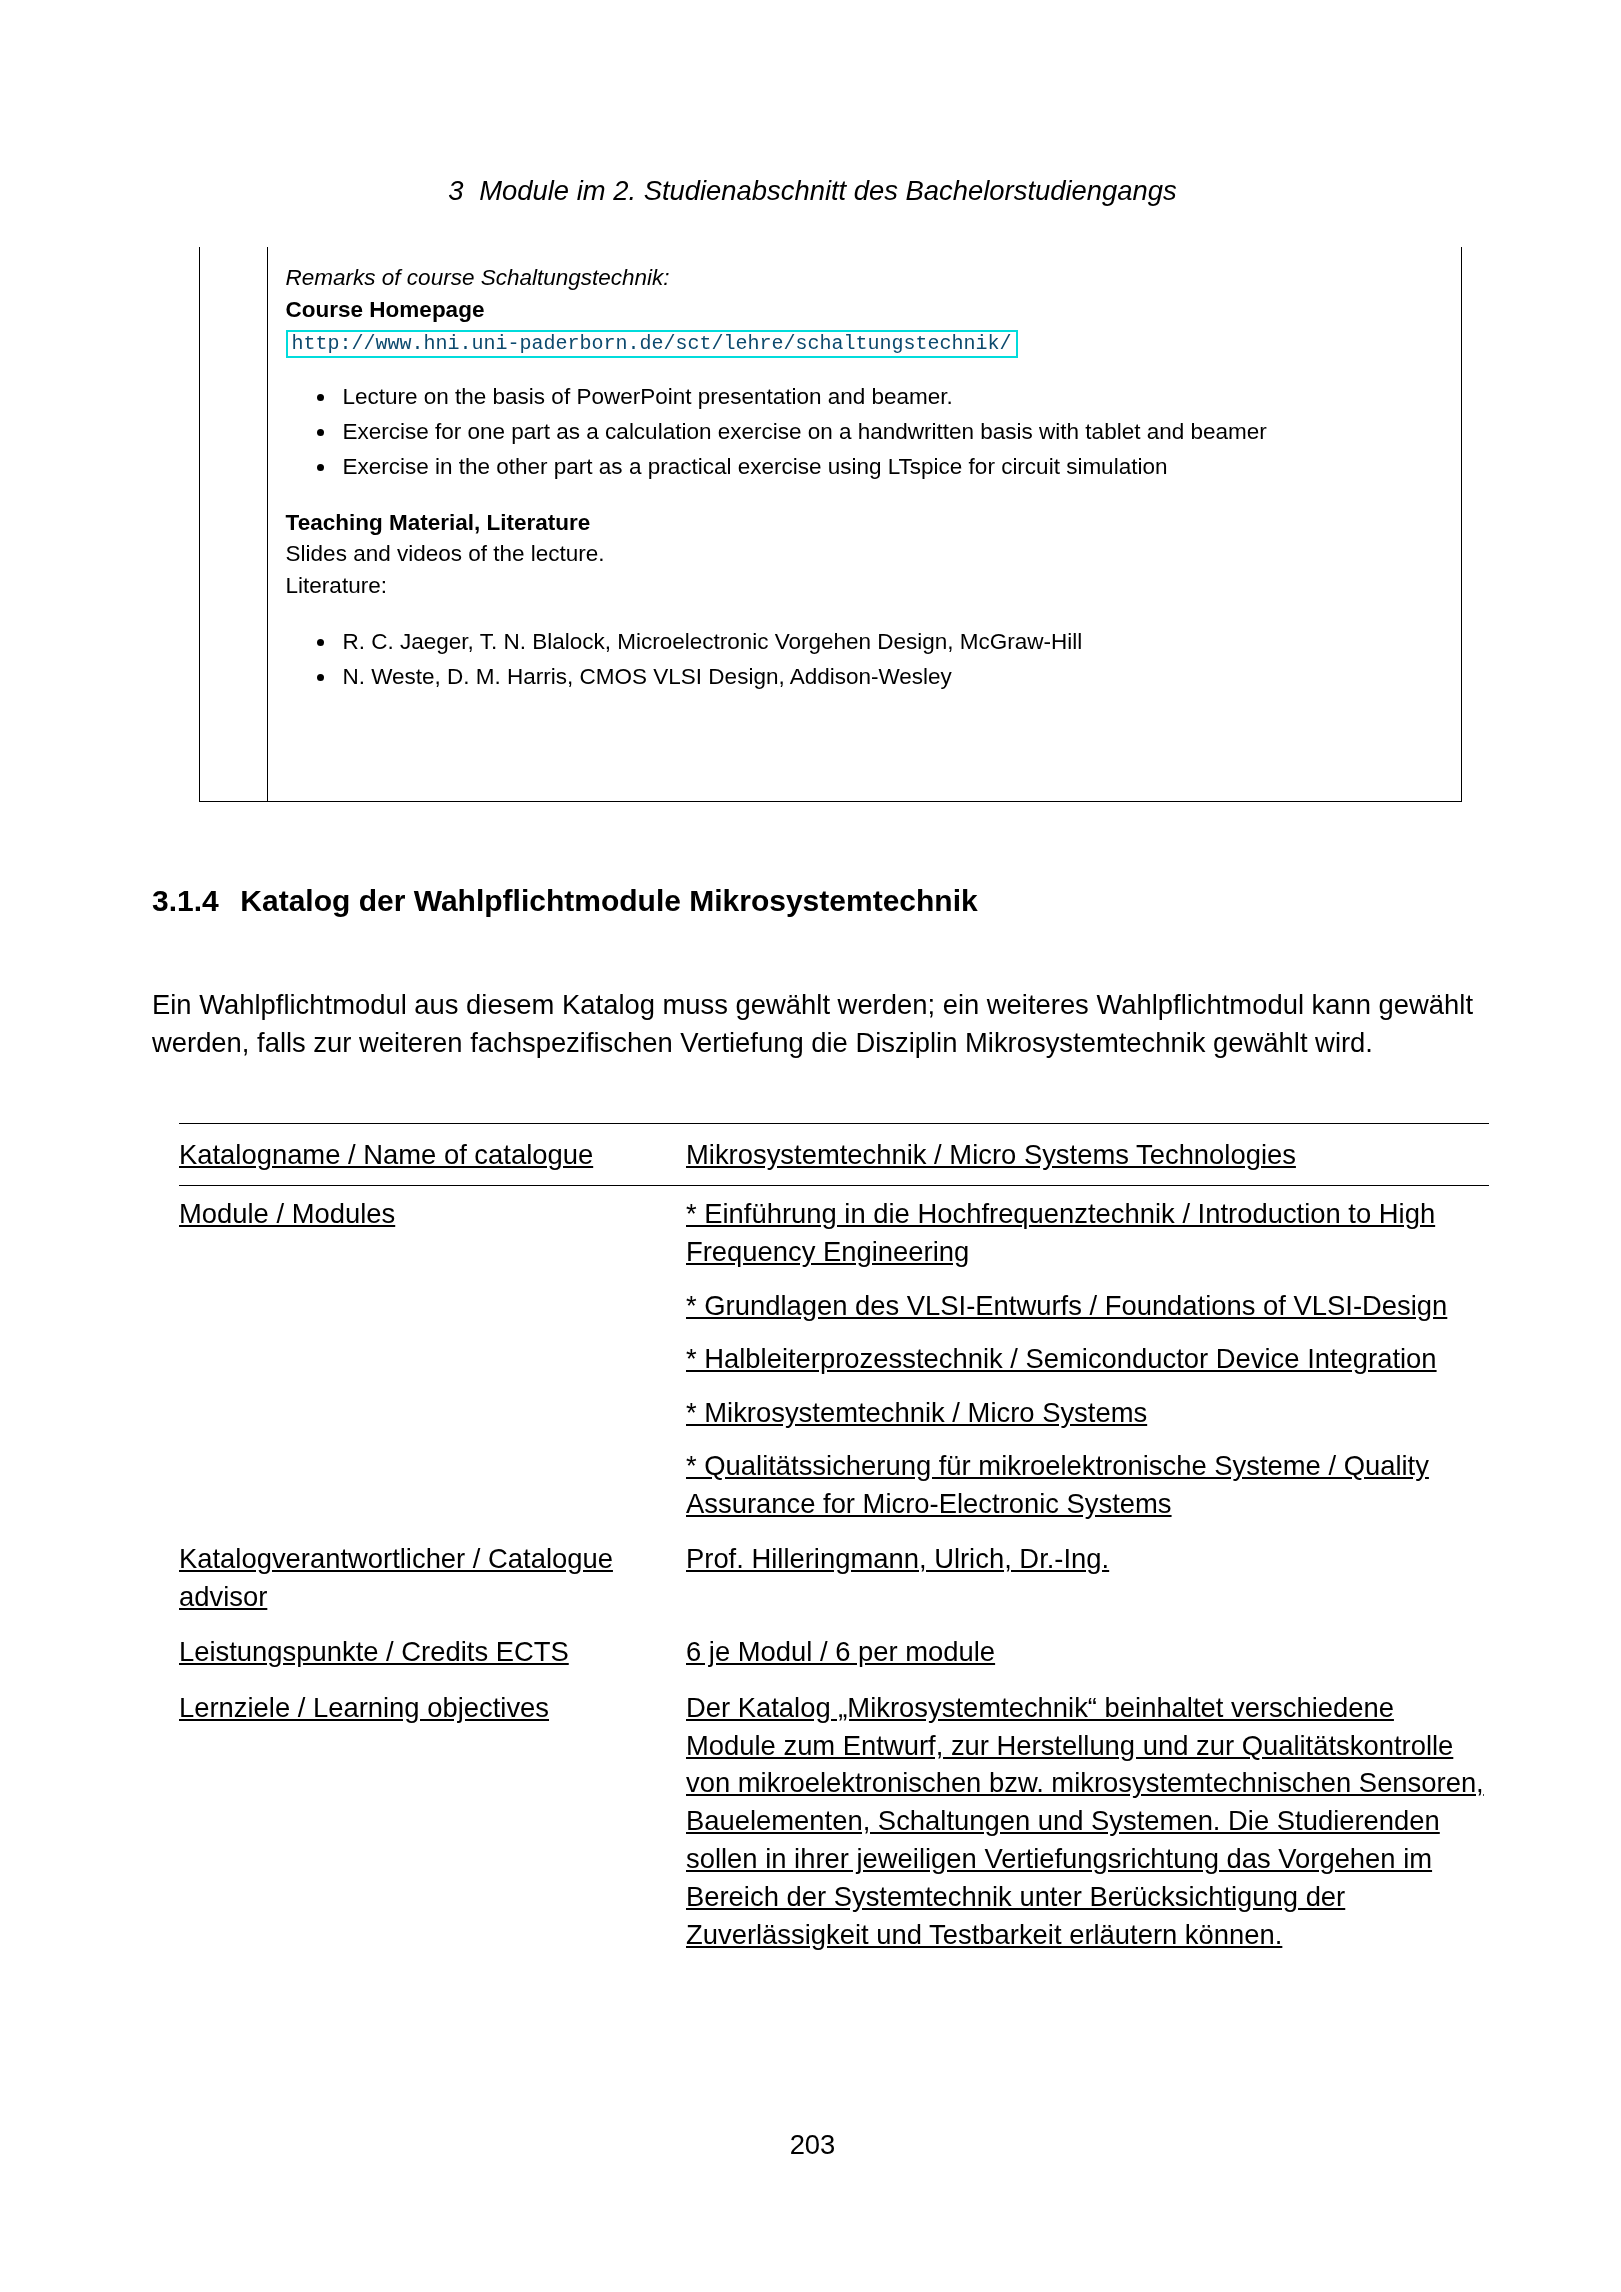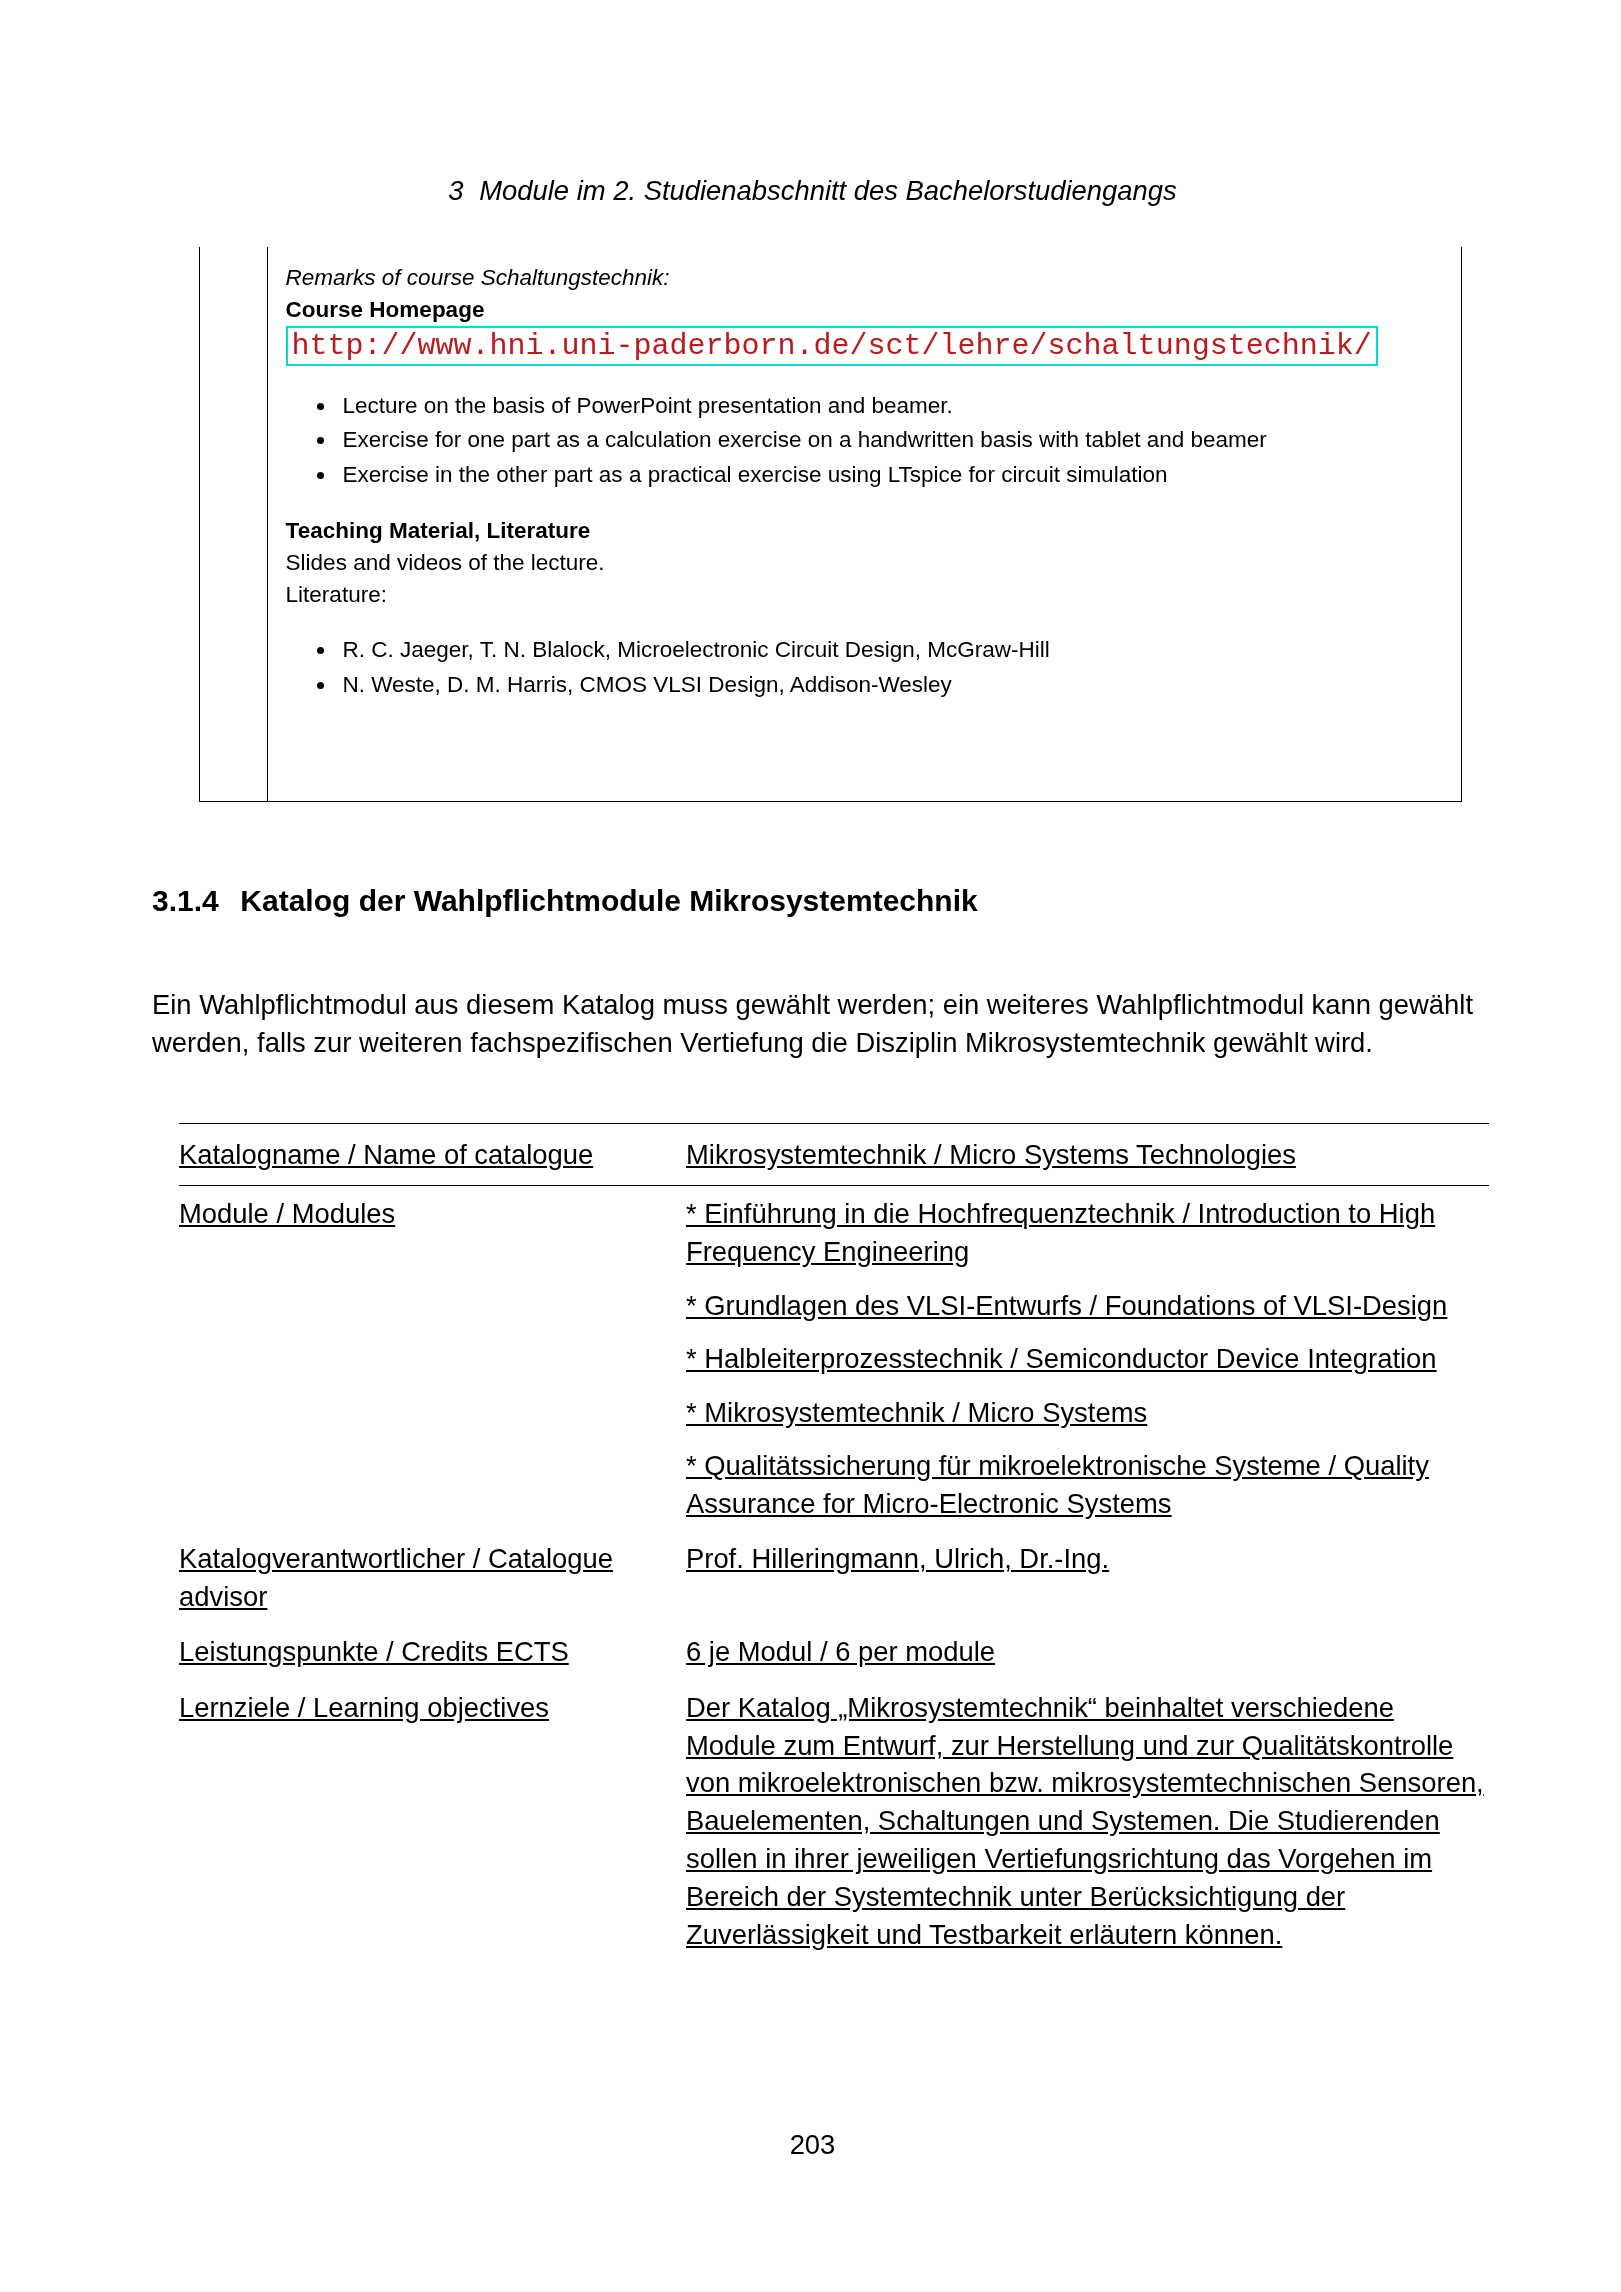--- a/index.html
+++ b/index.html
@@ -56,25 +56,25 @@
     padding: 14.7px 25.5px 0 17.6px;
     box-sizing: border-box;
   }
   .remarks-box p { margin: 0; }
   .remarks-title { font-style: italic; }
   .bold-label { font-weight: bold; }
   .url-line { margin: 1px 0; }
   .url-link {
     display: inline-block;
     font-family: "Liberation Mono", monospace;
-    font-size: 30px;
+    font-size: 20px;
     border: 2px solid #00dcdc;
     padding: 0 3.9px;
     text-decoration: none;
-    color: #b91c1c;
+    color: #0c4a6e;
     line-height: 1.22;
     text-align: center;
   }
   .remarks-box ul {
     margin: 23.5px 0;
     padding-left: 51px;
   }
   .remarks-box li {
     margin-bottom: 2.9px;
     padding-left: 5.9px;
@@ -167,21 +167,21 @@
         <li>Lecture on the basis of PowerPoint presentation and beamer.</li>
         <li>Exercise for one part as a calculation exercise on a handwritten basis with tablet and beamer</li>
         <li>Exercise in the other part as a practical exercise using LTspice for circuit simulation</li>
       </ul>
 
       <p class="bold-label teaching-block">Teaching Material, Literature</p>
       <p>Slides and videos of the lecture.</p>
       <p>Literature:</p>
 
       <ul>
-        <li>R. C. Jaeger, T. N. Blalock, Microelectronic Circuit Design, McGraw-Hill</li>
+        <li>R. C. Jaeger, T. N. Blalock, Microelectronic Vorgehen Design, McGraw-Hill</li>
         <li>N. Weste, D. M. Harris, CMOS VLSI Design, Addison-Wesley</li>
       </ul>
     </div>
   </div>
 
   <div class="section-heading">
     <span class="sec-num">3.1.4</span><span>Katalog der Wahlpflichtmodule Mikrosystemtechnik</span>
   </div>
 
   <div class="intro-paragraph">Ein Wahlpflichtmodul aus diesem Katalog muss gewählt werden; ein weiteres Wahlpflichtmodul kann gewählt werden, falls zur weiteren fachspezifischen Vertiefung die Disziplin Mikrosystemtechnik gewählt wird.</div>

